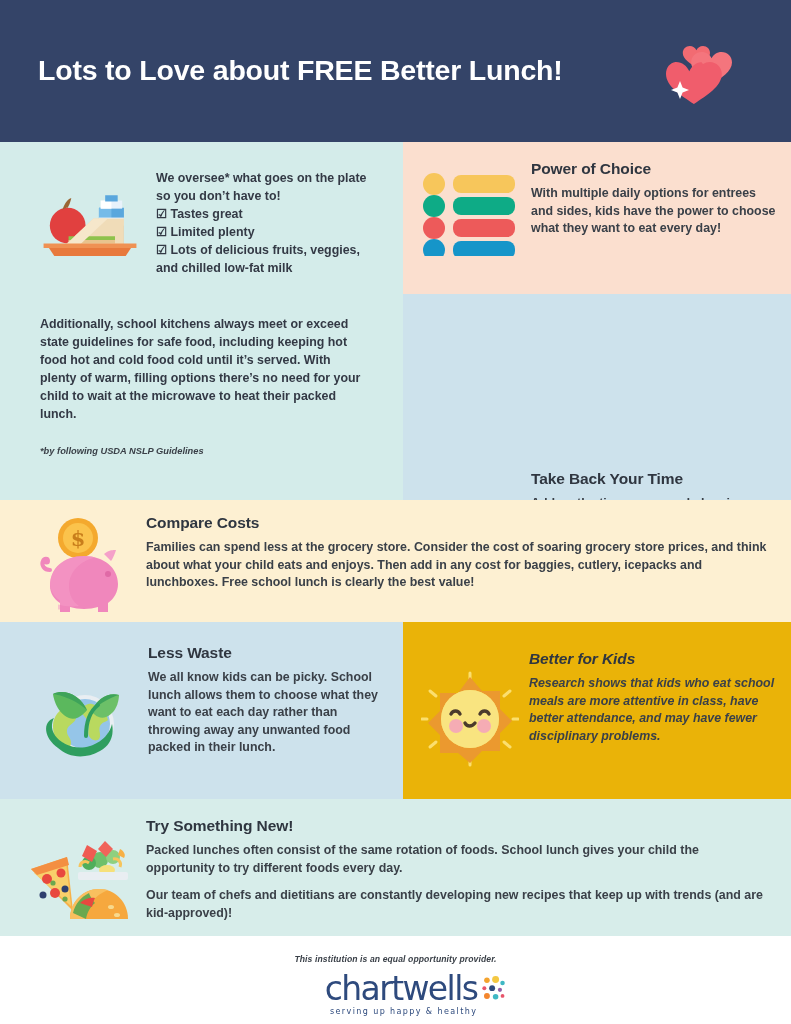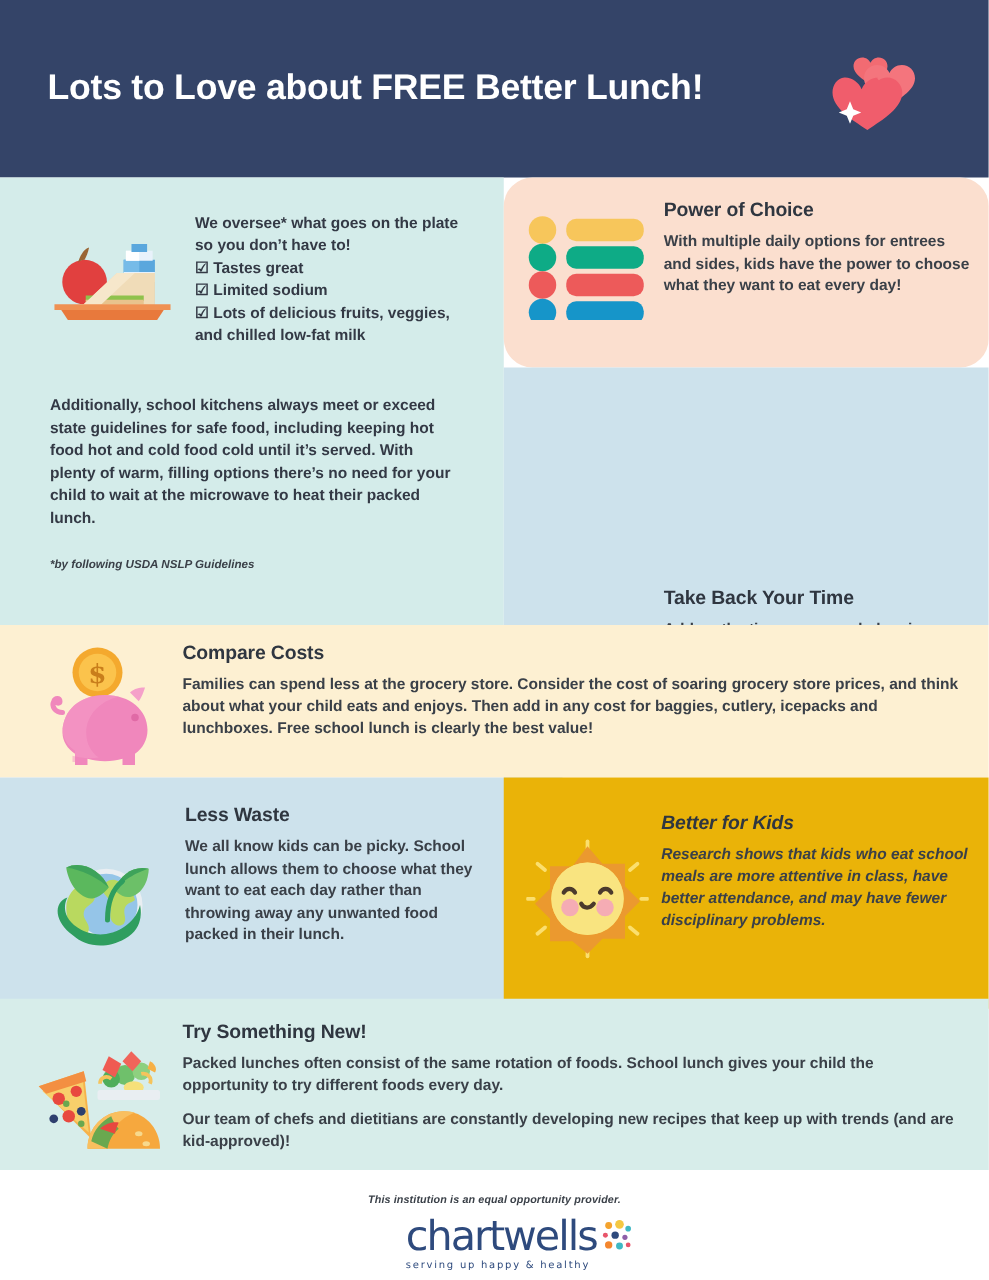--- a/index.html
+++ b/index.html
@@ -58,21 +58,21 @@
   .bg-mint2   { background: #d7edea; }
 
   
   #band-1 { top: 142px;  height: 358px; }
   #band-2 { top: 500px;  height: 122px; }
   #band-3 { top: 622px;  height: 185px; }
   #band-4 { top: 799px;  height: 137px; padding-left: 10px; }
   #footer { top: 944px;  height: 80px; background:#ffffff; }
 
   
-  .r1-top    { position:absolute; left:0; top:0;   width:388px; height:152px; background:#fbdfcf;border-radius:23px; }
+  .r1-top    { position:absolute; left:0; top:0;   width:388px; height:152px; background:#fbdfcf; }
   .r1-bottom { position:absolute; left:0; top:152px;width:388px; height:206px; background:#cde2ec; }
 
   
   .block {
     display: flex;
     align-items: flex-start;
     box-sizing: border-box;
   }
   .block-icon { flex: none; }
   .block-body { flex: 1; }
@@ -151,21 +151,21 @@
     line-height: 1;
   }
   .logo-tag {
     font-family: "DejaVu Sans", sans-serif;
     font-size: 8px;
     color: #2e4a7d;
     letter-spacing: 1.4px;
     text-align: center;
     margin-top: 2px;
   }
-  .logo-left { display:flex; flex-direction:column; align-items:flex-start;margin-left:40px; }
+  .logo-left { display:flex; flex-direction:column; align-items:flex-end;margin-left:40px; }
   .logo-dots { margin-left: 3px; margin-top: 4px; }
   svg { display: block; }
 </style>
 </head>
 <body>
 
 <div class="page">
 
   <div class="header">
     <div class="header-title">Lots to Love about FREE Better Lunch!</div>
@@ -203,21 +203,21 @@
               <path d="M32 58h52v4H32z" fill="#e8c38d"></path>
               <path d="M28 64L60 34l16 0L44 64z" fill="#f6e7cb"></path>
 
               <path d="M8 64h96l-8 12H16z" fill="#e8793c"></path>
               <path d="M4 62h104v5H4z" fill="#ef9153"></path>
             </svg>
           </div>
           <div class="intro">
             <div>We oversee* what goes on the plate so you don’t have to!</div>
             <span class="checkline">☑ Tastes great</span>
-            <span class="checkline">☑ Limited sodium</span>
+            <span class="checkline">☑ Limited plenty</span>
             <span class="checkline">☑ Lots of delicious fruits, veggies, and chilled low-fat milk</span>
           </div>
         </div>
 
         <div class="para">Additionally, school kitchens always meet or exceed state guidelines for safe food, including keeping hot food hot and cold food cold until it’s served. With plenty of warm, filling options there’s no need for your child to wait at the microwave to heat their packed lunch.</div>
         <div class="note fine">*by following USDA NSLP Guidelines</div>
       </div>
 
     </div>
 

